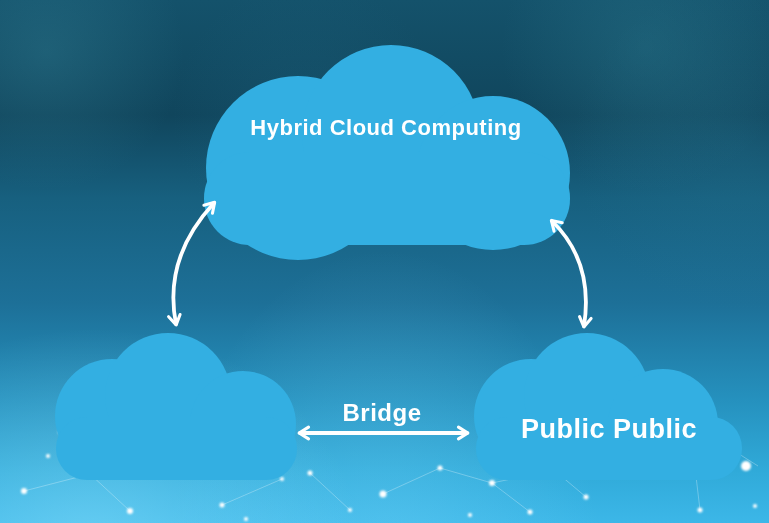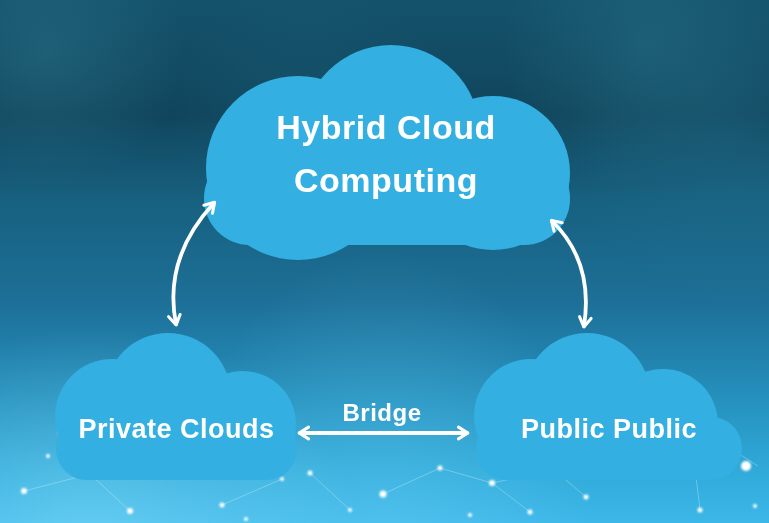--- a/index.html
+++ b/index.html
@@ -66,21 +66,21 @@
     position: absolute;
     color: var(--label-text, #FFFFFF);
     font-weight: bold;
     text-align: center;
     letter-spacing: 0.5px;
     line-height: 1.55;
     user-select: none;
   }
   .label-main {
     left: 236px; top: 101px; width: 300px;
-    font-size: 34px; line-height: 53px;
+    font-size: 22px; line-height: 53px;
   }
   .label-small { font-size: 27px; }
   .label-private { left: 56px;  top: 409px; width: 241px; }
   .label-public  { left: 476px; top: 409px; width: 266px; }
   .label-bridge  { left: 322px; top: 394px; width: 120px; font-size: 24px; }
 </style>
 </head>
 <body>
 
 <div class="stage">
@@ -167,19 +167,18 @@
       <rect x="476" y="417" width="266" height="63" rx="31"></rect>
     </g>
 
     <path class="arrow-line" d="M 176,324 Q 163,258 214,203" marker-start="url(#arrowhead)" marker-end="url(#arrowhead)"></path>
     <path class="arrow-line" d="M 584,326 Q 594,262 552,221" marker-start="url(#arrowhead)" marker-end="url(#arrowhead)"></path>
     <path class="arrow-line" d="M 300,433 L 467,433" marker-start="url(#arrowhead)" marker-end="url(#arrowhead)"></path>
   </svg>
 
   <div class="label label-main">Hybrid Cloud Computing</div>
 
-  <div class="label label-small label-private">Private Clouds</div>
 
   <div class="label label-small label-public">Public Public</div>
 
   <div class="label label-bridge">Bridge</div>
 
 </div>
 
 </body></html>

